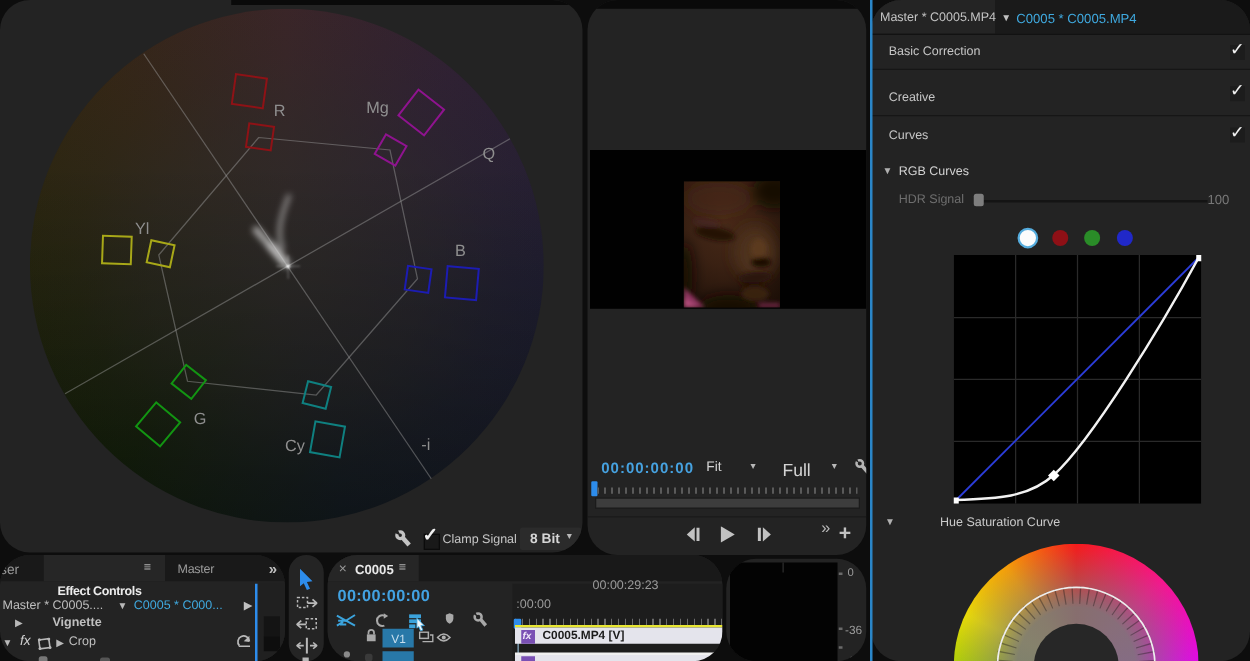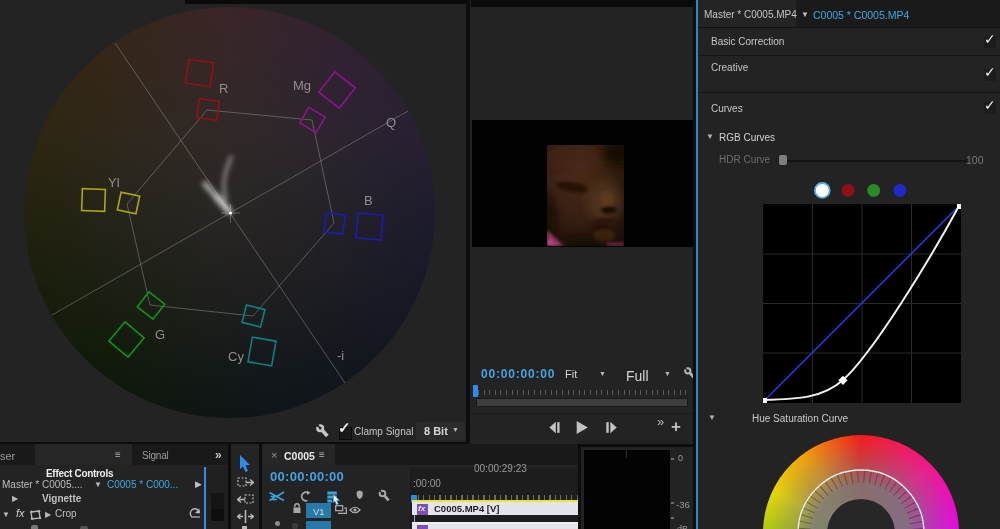--- a/index.html
+++ b/index.html
@@ -1,17 +1,17 @@
 <!DOCTYPE html>
 <html><head><meta charset="utf-8">
 <style>
 html,body{margin:0;padding:0;}
 body{width:1000px;height:529px;background:#0d0d0d;font-family:"Liberation Sans",sans-serif;position:relative;overflow:hidden;}
 .abs{position:absolute;}
-.panel{position:absolute;background:#232323;overflow:hidden;}
+.panel{position:absolute;background:#232323;overflow:hidden;border-radius:24px;}
 .txt{position:absolute;white-space:nowrap;}
 </style></head>
 <body>
 
 <div class="panel" id="vs" style="left:0;top:0;width:466px;height:442px;">
   <div class="abs" style="left:185px;top:0;width:281px;height:4px;background:#0a0a0a;"></div>
   <div class="abs" id="vscircle" style="left:24px;top:7px;width:411px;height:411px;border-radius:50%;
     background:
       linear-gradient(to bottom, rgba(0,0,0,0) 30%, rgba(0,0,0,0.38) 100%),
       radial-gradient(circle at 50% 50%, rgba(45,42,40,0.95) 8%, rgba(45,42,40,0.6) 38%, rgba(45,42,40,0.22) 58%, rgba(45,42,40,0) 78%),
@@ -173,30 +173,30 @@
   <div class="abs" style="left:0;top:0;width:303px;height:27px;background:#1a1a1a;"></div>
   <div class="abs" style="left:0;top:0;width:99px;height:27px;background:#242424;"></div>
   <div class="txt" style="left:7px;top:9px;color:#c4c4c4;font-size:10px;">Master * C0005.MP4</div>
   <div class="txt" style="left:104px;top:10px;color:#c0c0c0;font-size:8px;">▼</div>
   <div class="txt" style="left:116px;top:8.5px;color:#3fa9df;font-size:10.5px;">C0005 * C0005.MP4</div>
   <div class="abs" style="left:0;top:27px;width:303px;height:1px;background:#121212;"></div>
   <div class="txt" style="left:14px;top:36px;color:#c6c6c6;font-size:10px;">Basic Correction</div>
   <div class="abs" style="left:287px;top:36px;width:12px;height:12px;background:#1c1c1c;"></div>
   <div class="txt" style="left:287px;top:31px;color:#efefef;font-size:14px;">✓</div>
   <div class="abs" style="left:0;top:55px;width:303px;height:1px;background:#161616;"></div>
-  <div class="txt" style="left:14px;top:62px;color:#c6c6c6;font-size:10px;text-align:center;">Creative</div>
+  <div class="txt" style="left:14px;top:73px;color:#c6c6c6;font-size:10px;text-align:center;">Creative</div>
   <div class="abs" style="left:287px;top:69px;width:12px;height:12px;background:#1c1c1c;"></div>
   <div class="txt" style="left:287px;top:64px;color:#efefef;font-size:14px;">✓</div>
   <div class="abs" style="left:0;top:92px;width:303px;height:1px;background:#161616;"></div>
   <div class="txt" style="left:14px;top:102.5px;color:#c6c6c6;font-size:10px;">Curves</div>
   <div class="abs" style="left:287px;top:102px;width:12px;height:12px;background:#1c1c1c;"></div>
   <div class="txt" style="left:287px;top:97px;color:#efefef;font-size:14px;">✓</div>
   <div class="txt" style="left:9px;top:132px;color:#b0b0b0;font-size:8px;">▼</div>
   <div class="txt" style="left:22px;top:131.5px;color:#d2d2d2;font-size:10px;">RGB Curves</div>
-  <div class="txt" style="left:22px;top:154px;color:#6e6e6e;font-size:10px;">HDR Curve</div>
+  <div class="txt" style="left:22px;top:154px;color:#6e6e6e;font-size:10px;">HDR Signal</div>
   <div class="abs" style="left:85px;top:160px;width:184px;height:2px;background:#141414;"></div>
   <div class="abs" style="left:82px;top:155px;width:8px;height:10px;background:#7e7e7e;border-radius:2px;"></div>
   <div class="txt" style="left:269px;top:154px;color:#787878;font-size:10.5px;">100</div>
 
   <svg class="abs" style="left:110px;top:180px;" width="110" height="21" viewBox="0 0 110 21">
     <circle cx="15.3" cy="10.4" r="7.4" fill="#fcfcfc" stroke="#55acdd" stroke-width="1.8"></circle>
     <circle cx="41.2" cy="10.4" r="6.4" fill="#8e1016"></circle>
     <circle cx="66.7" cy="10.4" r="6.4" fill="#2a8c28"></circle>
     <circle cx="92.9" cy="10.4" r="6.4" fill="#2028c8"></circle>
   </svg>
@@ -233,21 +233,21 @@
   </div>
 </div>
 <div class="abs" style="left:696px;top:0;width:2px;height:529px;background:#2a86c8;"></div>
 
 <div class="panel" id="ec" style="left:0;top:444px;width:228px;height:85px;">
   <div class="abs" style="left:0;top:0;width:228px;height:21px;background:#191919;"></div>
   <div class="txt" style="left:0;top:6px;color:#9a9a9a;font-size:11px;">ser</div>
   <div class="abs" style="left:35px;top:0;width:97px;height:21px;background:#262626;"></div>
   <div class="txt" style="left:46px;top:24px;color:#ececec;font-size:10px;font-weight:bold;letter-spacing:-0.3px;">Effect Controls</div>
   <div class="txt" style="left:115px;top:5px;color:#b0b0b0;font-size:10px;">≡</div>
-  <div class="txt" style="left:142px;top:6px;color:#9a9a9a;font-size:10px;letter-spacing:-0.2px;">Signal</div>
+  <div class="txt" style="left:142px;top:6px;color:#9a9a9a;font-size:10px;letter-spacing:-0.2px;">Master</div>
   <div class="txt" style="left:215px;top:4px;color:#c0c0c0;font-size:12px;font-weight:bold;">»</div>
 
   <div class="txt" style="left:2px;top:35px;color:#bebebe;font-size:10px;">Master * C0005....</div>
   <div class="txt" style="left:94px;top:36px;color:#b8b8b8;font-size:8px;">▼</div>
   <div class="txt" style="left:107px;top:35px;color:#3fa9df;font-size:10px;">C0005 * C000...</div>
   <div class="txt" style="left:195px;top:35px;color:#c0c0c0;font-size:9px;">▶</div>
   <div class="txt" style="left:12px;top:50px;color:#b8b8b8;font-size:8px;">▶</div>
   <div class="txt" style="left:42px;top:49px;color:#c0c0c0;font-size:10px;font-weight:bold;">Vignette</div>
   <div class="txt" style="left:2px;top:66px;color:#b8b8b8;font-size:8px;">▼</div>
   <div class="txt" style="left:16px;top:63px;color:#cfcfcf;font-size:11px;font-style:italic;">fx</div>

